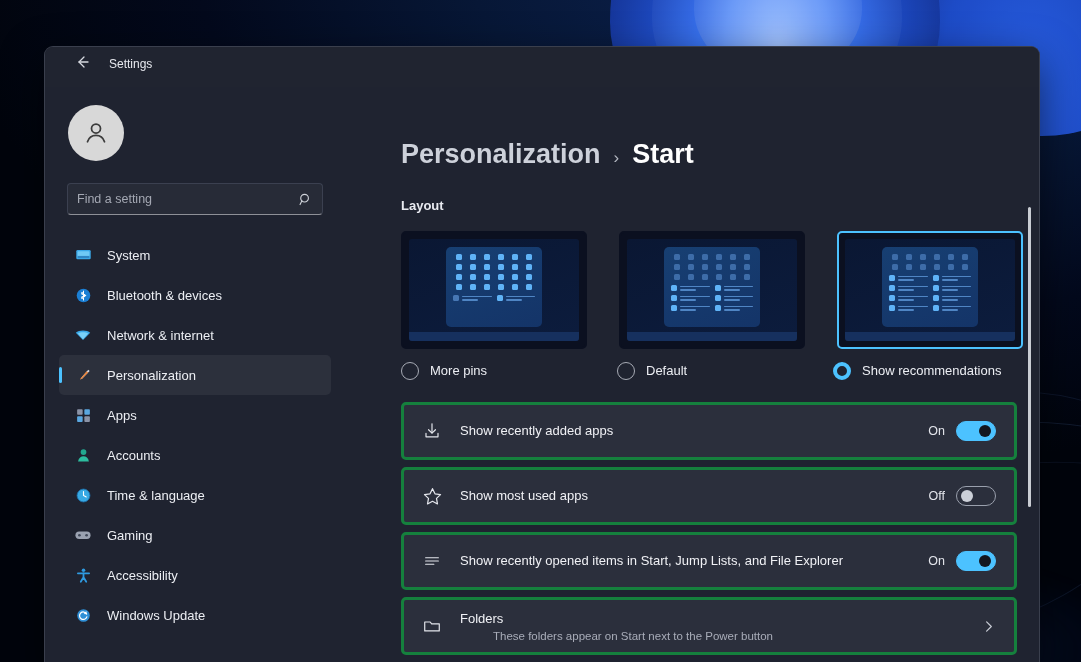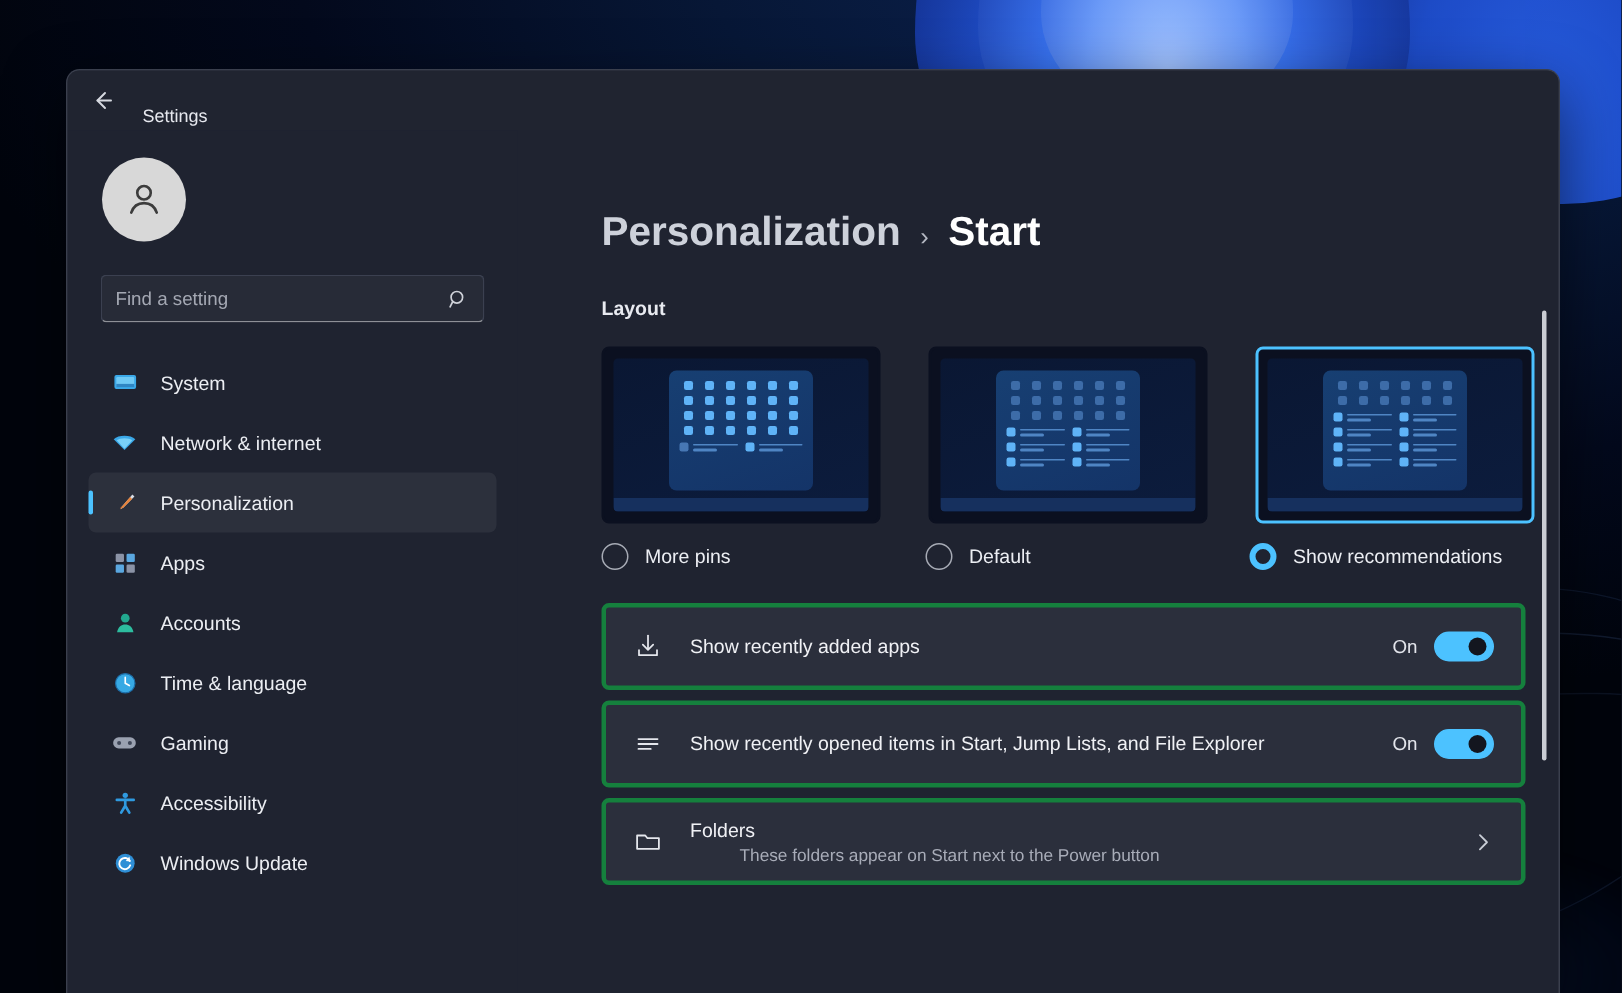--- a/index.html
+++ b/index.html
@@ -74,22 +74,22 @@
     display: flex;
     flex-direction: column;
     box-shadow: 0 14px 40px rgba(0,0,0,0.55);
   }
 
   
   .titlebar {
     height: 40px;
     background: #202430;
     display: flex;
-    align-items: center;
-    padding-left: 8px;
+    align-items: flex-start;
+    padding-left: 22px;
     flex: 0 0 auto;
     position: relative;
   }
   .back-btn {
     width: 30px; height: 30px;
     display: flex; align-items: center; justify-content: center;
     border-radius: 4px;
     color: #d6d9e0;
   }
   .back-btn svg { display:block; }
@@ -395,20 +395,30 @@
           <span class="nav-ico">
             <svg width="17" height="17" viewBox="0 0 20 20">
               <rect x="1.5" y="3.5" width="17" height="11" rx="1.6" fill="#3aa8e8"></rect>
               <rect x="3" y="5" width="14" height="8" rx="1" fill="#6fc9f5"></rect>
               <rect x="3" y="10.5" width="14" height="2.5" fill="#2f86c4"></rect>
             </svg>
           </span>
           <span class="nav-label">System</span>
         </div>
 
+        <div class="nav-item">
+          <span class="nav-ico">
+            <svg width="17" height="17" viewBox="0 0 20 20">
+              <circle cx="10" cy="10" r="8" fill="#1b7fd4"></circle>
+              <path d="M8 6.4 L12.2 10 L8 13.6 M10 4.6 V15.4" fill="none" stroke="#ffffff" stroke-width="1.2" stroke-linecap="round" stroke-linejoin="round"></path>
+              <path d="M7.6 7.9 L12.2 10 L7.6 12.1" fill="none" stroke="#ffffff" stroke-width="1.2" stroke-linecap="round"></path>
+            </svg>
+          </span>
+          <span class="nav-label">Bluetooth &amp; devices</span>
+        </div>
 
         <div class="nav-item">
           <span class="nav-ico">
             <svg width="18" height="18" viewBox="0 0 20 20">
               <path d="M2 7.5 C5.5 4.2, 14.5 4.2, 18 7.5 L10 15.5 Z" fill="#3aa8e8"></path>
               <path d="M4.2 8.4 C6.6 6.3, 13.4 6.3, 15.8 8.4 L10 14.6 Z" fill="#79d0f7"></path>
             </svg>
           </span>
           <span class="nav-label">Network &amp; internet</span>
         </div>
@@ -757,20 +767,36 @@
             <div class="card-title">Show recently added apps</div>
           </div>
           <div class="card-right">
             <span class="toggle-state">On</span>
             <span class="toggle on">
                 <i class="knob"></i>
               </span>
           </div>
         </div>
 
+        <div class="card">
+          <span class="card-ico">
+            <svg width="21" height="21" viewBox="0 0 22 22" fill="none" stroke="currentColor" stroke-width="1.3">
+              <path d="M11 2.8 L13.6 8.2 L19.4 9 L15.2 13 L16.2 18.8 L11 16 L5.8 18.8 L6.8 13 L2.6 9 L8.4 8.2 Z" stroke-linejoin="round"></path>
+            </svg>
+          </span>
+          <div class="card-text">
+            <div class="card-title">Show most used apps</div>
+          </div>
+          <div class="card-right">
+            <span class="toggle-state">Off</span>
+            <span class="toggle off">
+                <i class="knob"></i>
+              </span>
+          </div>
+        </div>
 
         <div class="card">
           <span class="card-ico">
             <svg width="20" height="20" viewBox="0 0 22 22" fill="none" stroke="currentColor" stroke-width="1.3">
               <path d="M4 7.4 H18" stroke-linecap="round"></path>
               <path d="M4 11 H18" stroke-linecap="round"></path>
               <path d="M4 14.6 H13" stroke-linecap="round"></path>
             </svg>
           </span>
           <div class="card-text">

